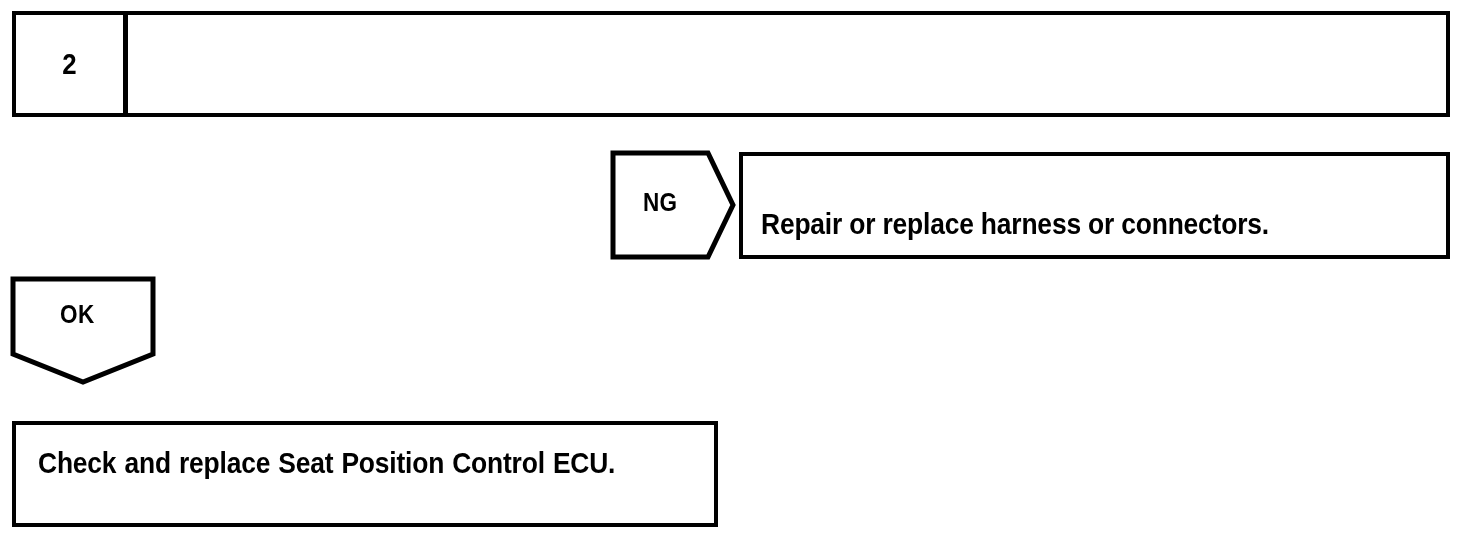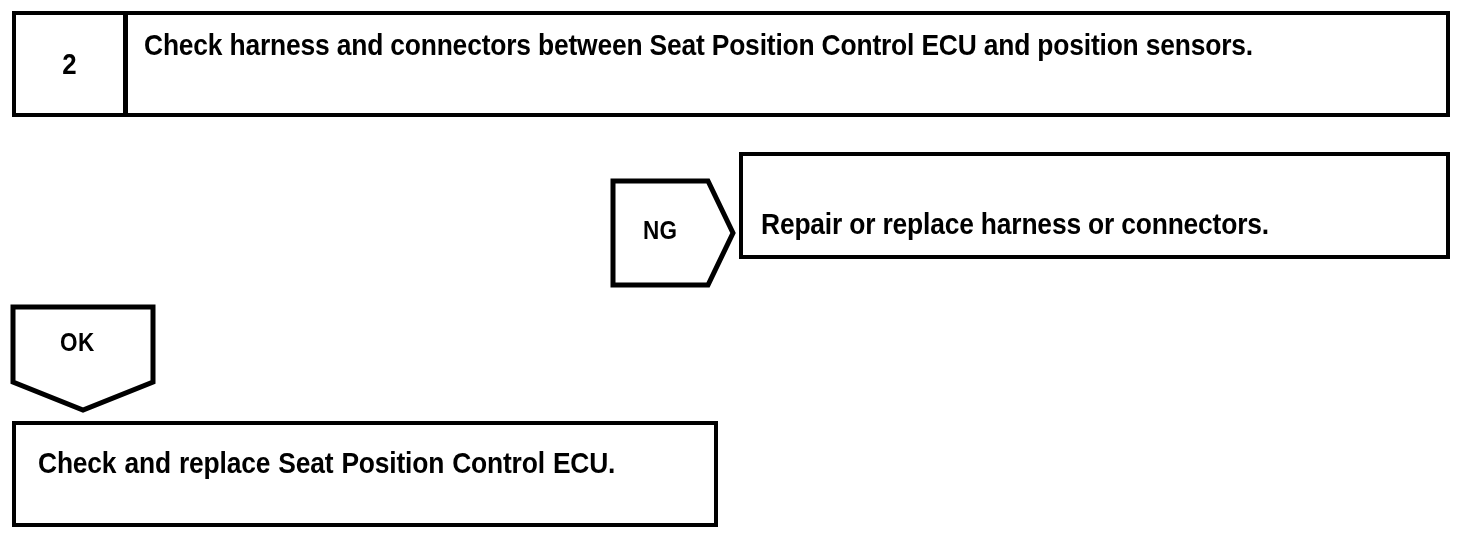--- a/index.html
+++ b/index.html
@@ -109,21 +109,20 @@
   }
   .final-text::after {
     content: "";
     display: inline-block;
     width: 100%;
   }
 
   
   .branch {
     position: absolute;
-    margin-top: 28px;
   }
   .branch svg {
     display: block;
   }
   .branch .branch-label {
     position: absolute;
     font-size: 25px;
     font-weight: bold;
     line-height: 1;
     letter-spacing: 0.5px;
@@ -147,23 +146,20 @@
   #ok-branch      { left: 10px;  top: 276px; width: 144px;  height: 110px; }
   #final-box      { left: 12px;  top: 421px; width: 706px;  height: 106px; }
 </style>
 </head>
 <body>
 
 <div class="node box" id="step-box">
   <div class="step-num-cell">
     <span class="step-num">2</span>
   </div>
-  <div class="step-body">
-    <p class="step-text">Check harness and connectors between Seat Position Control ECU and position sensors.</p>
-  </div>
 </div>
 
 <div class="branch" id="ng-branch">
   <svg width="126" height="110" viewBox="0 0 126 110" xmlns="http://www.w3.org/2000/svg">
     <polygon points="3,3 98,3 123,55 98,107 3,107" fill="#ffffff" stroke="#000000" stroke-width="5" stroke-linejoin="miter"></polygon>
   </svg>
   <span class="branch-label ng-label">NG</span>
 </div>
 
 <div class="node box" id="ng-result-box">

